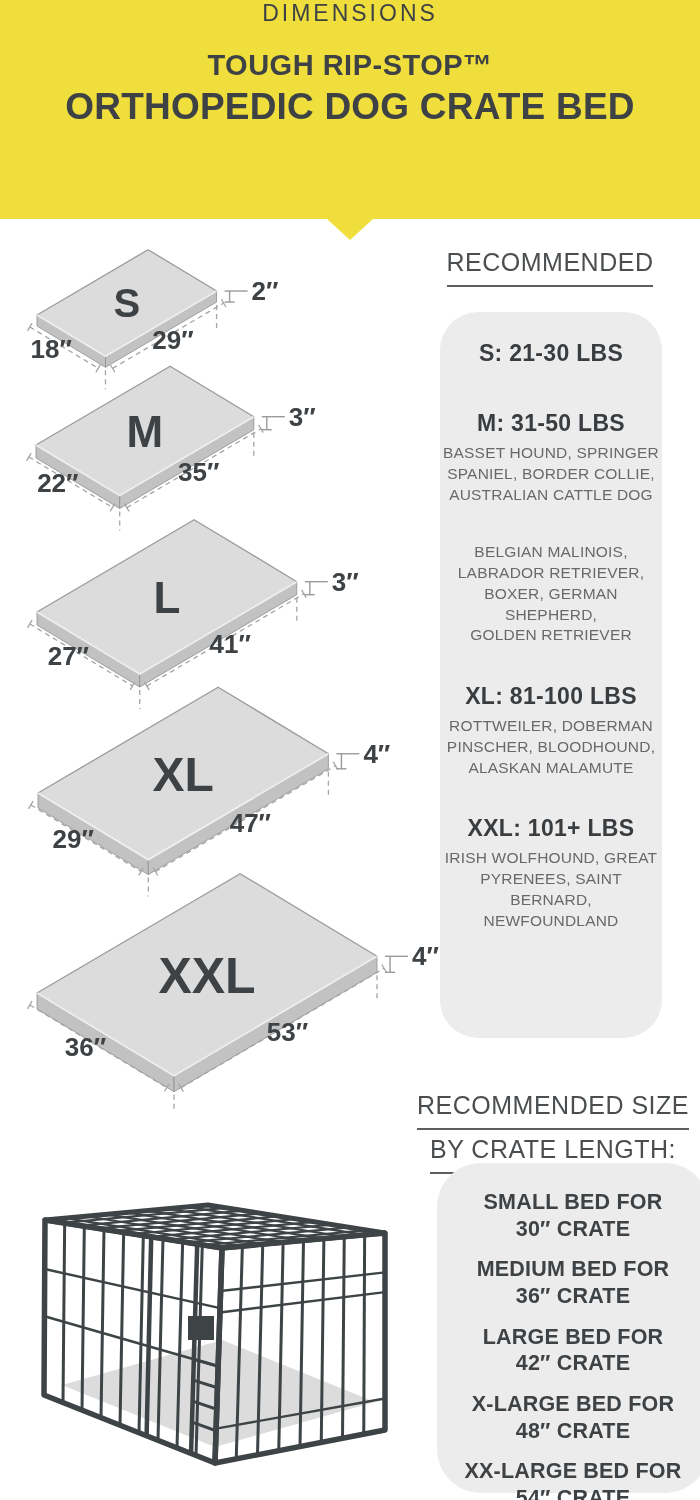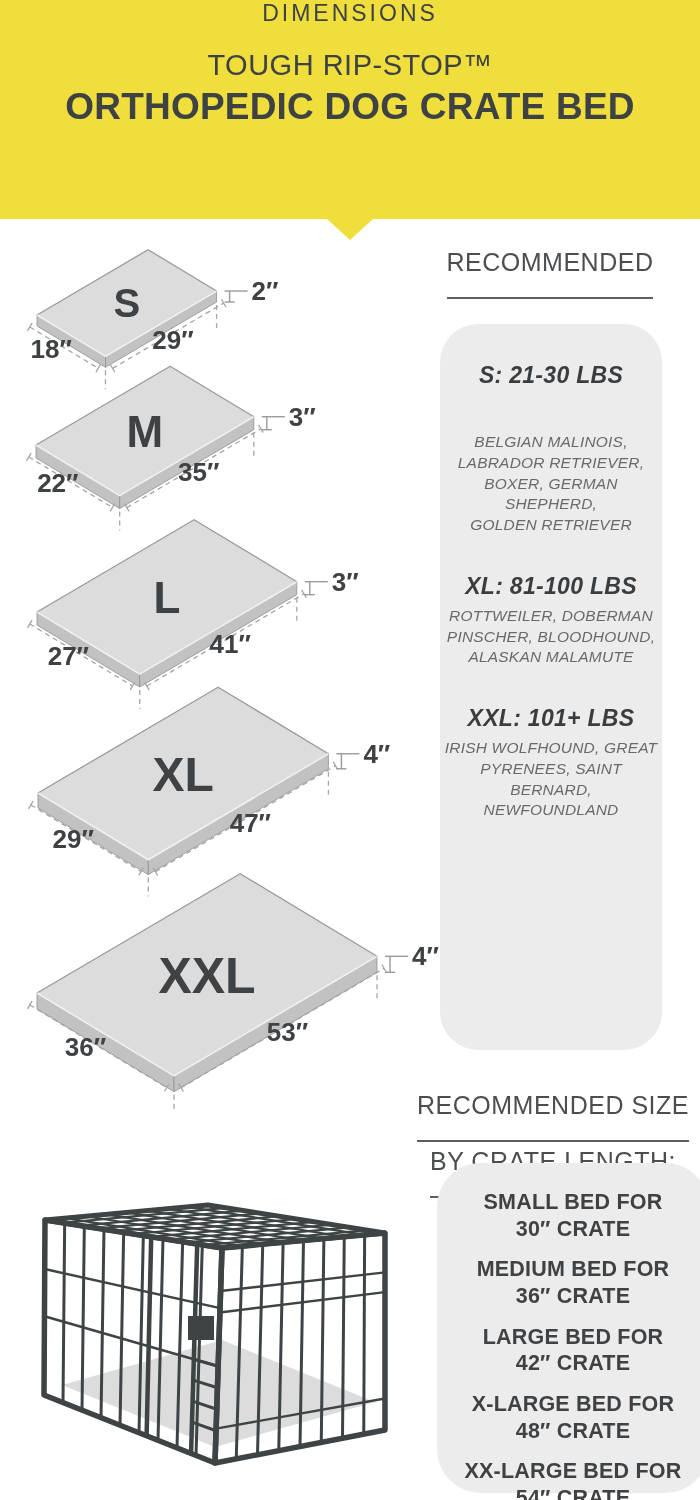--- a/index.html
+++ b/index.html
@@ -7,44 +7,44 @@
     --bed-top:#DCDCDC; --bed-side:#C2C2C2; --wire:#3E4346; --dim:#A5A5A5; --title-gray:#4B4E50;
   }
   html,body{margin:0;padding:0;background:#fff;}
   body{font-family:"Liberation Sans",sans-serif;}
   .page{position:relative;width:700px;height:1500px;background:#fff;overflow:hidden;}
 
   
   .header{position:absolute;left:0;top:0;width:700px;height:219px;background:var(--yellow);
     text-align:center;box-sizing:border-box;color:var(--charcoal);}
   .eyebrow{font-size:23px;letter-spacing:3px;font-weight:400;margin-bottom:22px;}
-  .subtitle{font-size:29px;font-weight:normal;margin:0 0 4px 0;letter-spacing:0.5px;}
+  .subtitle{font-size:29px;font-weight:bold;margin:0 0 4px 0;letter-spacing:0.5px;}
   .title{font-size:37px;font-weight:bold;margin:0;letter-spacing:0.2px;}
   .header-arrow{position:absolute;left:327px;top:219px;width:0;height:0;
     border-left:23px solid transparent;border-right:23px solid transparent;
     border-top:21px solid var(--yellow);}
 
   
   #beds-svg{position:absolute;left:0;top:240px;width:440px;height:870px;}
   #crate-svg{position:absolute;left:0;top:1190px;width:400px;height:300px;}
   .bed-letter{font-family:"Liberation Sans",sans-serif;font-weight:bold;fill:var(--charcoal);}
   .dim-label{font-family:"Liberation Sans",sans-serif;font-weight:bold;font-size:26px;fill:var(--charcoal);}
 
   
   .sec-title{position:absolute;text-align:center;font-size:25px;color:var(--title-gray);
     letter-spacing:0.5px;}
-  .sec-title .u-line{display:inline-block;border-bottom:2px solid #5c5e60;padding-bottom:20px;margin-bottom:5px;}
+  .sec-title .u-line{display:inline-block;border-bottom:2px solid #5c5e60;padding-bottom:8px;margin-bottom:5px;}
   .weight-title{left:425px;top:248px;width:250px;}
   .crate-title{left:413px;top:1091px;width:280px;}
 
   
   .rounded-box{position:absolute;background:var(--panel);box-sizing:border-box;
     display:flex;flex-direction:column;align-items:center;}
-  .weight-box{left:440px;top:324px;width:222px;height:726px;border-radius:38px;
-    padding-top:38px;gap:37px;font-style:italic;}
+  .weight-box{left:440px;top:312px;width:222px;height:726px;border-radius:38px;
+    padding-top:28px;gap:37px;}
   .w-entry{text-align:center;}
   .w-heading{font-size:23px;font-weight:bold;color:#3A3D40;margin-bottom:6px;letter-spacing:0.3px;}
   .w-breeds{font-size:15.5px;color:var(--muted);line-height:1.34;white-space:pre-line;letter-spacing:0.2px;}
   .crate-box{left:437px;top:1163px;width:272px;height:330px;border-radius:44px;
     padding-top:26px;gap:14px;}
   .c-entry{font-size:21.5px;font-weight:bold;color:var(--charcoal);line-height:1.24;
     white-space:pre-line;text-align:center;letter-spacing:0.2px;}
 </style>
 </head>
 <body>
@@ -173,20 +173,26 @@
 
   <div class="sec-title weight-title">
     <span class="u-line">RECOMMENDED</span><br>
   </div>
 
   <div class="rounded-box weight-box">
     <div class="w-entry">
       <div class="w-heading">S: 21-30 LBS</div>
     </div>
     <div class="w-entry">
+      <div class="w-heading">M: 31-50 LBS</div>
+      <div class="w-breeds">BASSET HOUND, SPRINGER
+SPANIEL, BORDER COLLIE,
+AUSTRALIAN CATTLE DOG</div>
+    </div>
+    <div class="w-entry">
       <div class="w-breeds">BELGIAN MALINOIS,
 LABRADOR RETRIEVER,
 BOXER, GERMAN
 SHEPHERD,
 GOLDEN RETRIEVER</div>
     </div>
     <div class="w-entry">
       <div class="w-heading">XL: 81-100 LBS</div>
       <div class="w-breeds">ROTTWEILER, DOBERMAN
 PINSCHER, BLOODHOUND,

